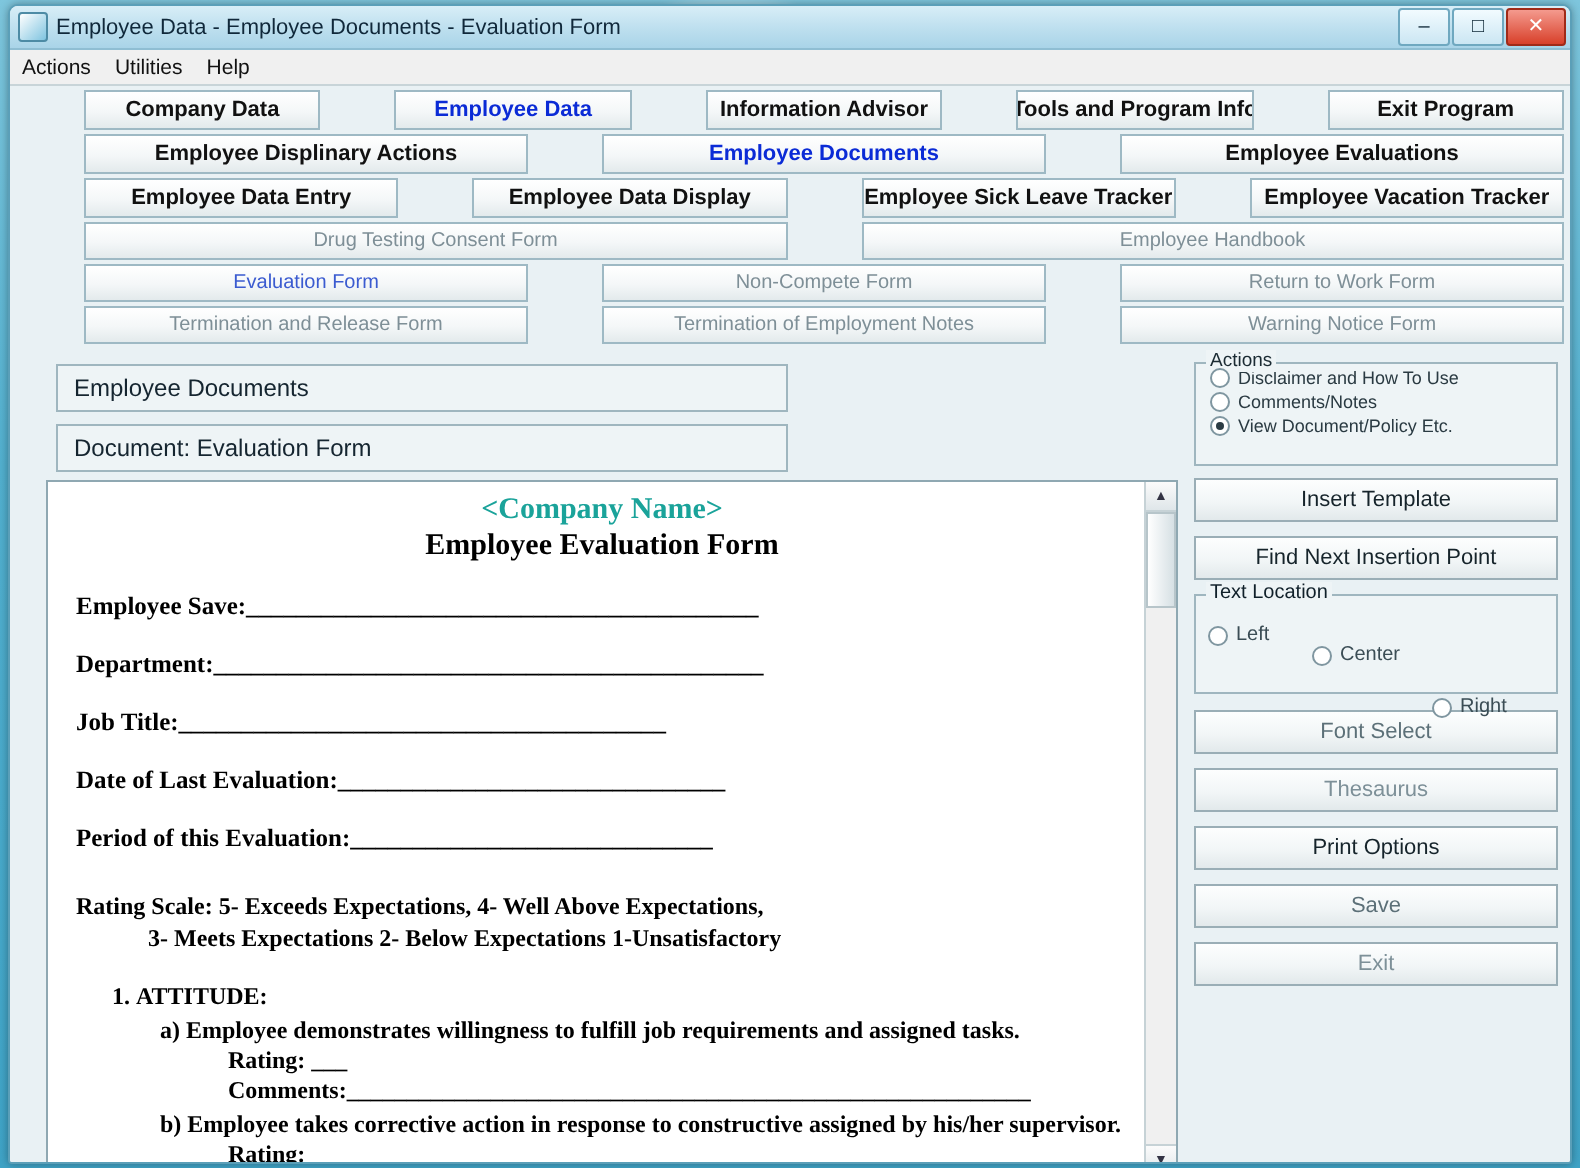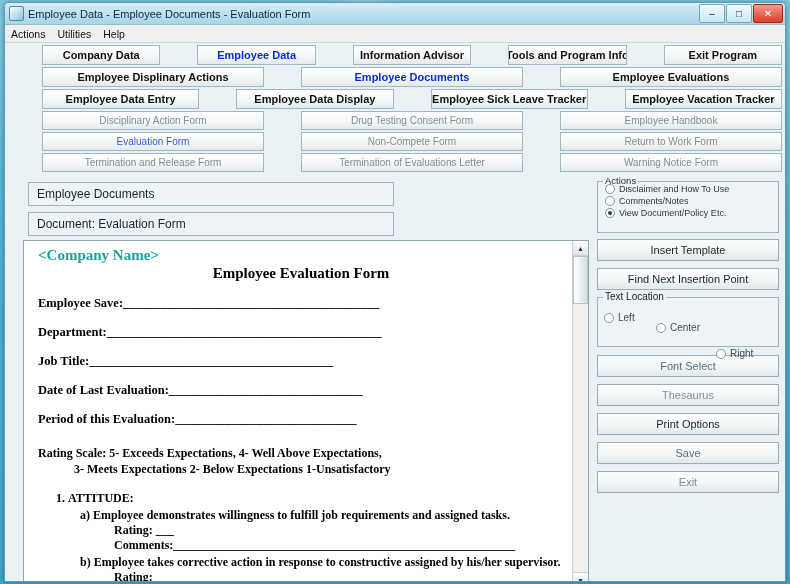--- a/index.html
+++ b/index.html
@@ -233,21 +233,21 @@
     background: linear-gradient(90deg,#ffffff,#d6e0e4);
     border: 1px solid #b7c5ca;
     box-sizing: border-box;
   }
   .doc-page {
     padding: 6px 24px 0 14px;
     font-family: "Liberation Serif", serif;
     color: #000;
   }
   .doc-company {
-    text-align: left;
+    text-align: center;
     color: #1aa39a;
     font-size: 15px;
     font-weight: bold;
   }
   .doc-title {
     text-align: center;
     font-size: 15px;
     font-weight: bold;
     margin-top: 1px;
   }
@@ -376,34 +376,33 @@
       </div>
 
       <div class="tab-row">
         <div class="tab">Employee Data Entry</div>
         <div class="tab">Employee Data Display</div>
         <div class="tab">Employee Sick Leave Tracker</div>
         <div class="tab">Employee Vacation Tracker</div>
       </div>
 
       <div class="tab-row">
-        <div class="tab small faint">Disciplinary Action Form</div>
         <div class="tab small faint">Drug Testing Consent Form</div>
         <div class="tab small faint">Employee Handbook</div>
       </div>
 
       <div class="tab-row">
         <div class="tab small faint active">Evaluation Form</div>
         <div class="tab small faint">Non-Compete Form</div>
         <div class="tab small faint">Return to Work Form</div>
       </div>
 
       <div class="tab-row">
         <div class="tab small faint">Termination and Release Form</div>
-        <div class="tab small faint">Termination of Evaluations Letter</div>
+        <div class="tab small faint">Termination of Employment Notes</div>
         <div class="tab small faint">Warning Notice Form</div>
       </div>
     </div>
 
     <div class="content">
 
       <div class="doc-header">Employee Documents</div>
       <div class="doc-subheader">Document: Evaluation Form</div>
 
       <div class="actions-group">

